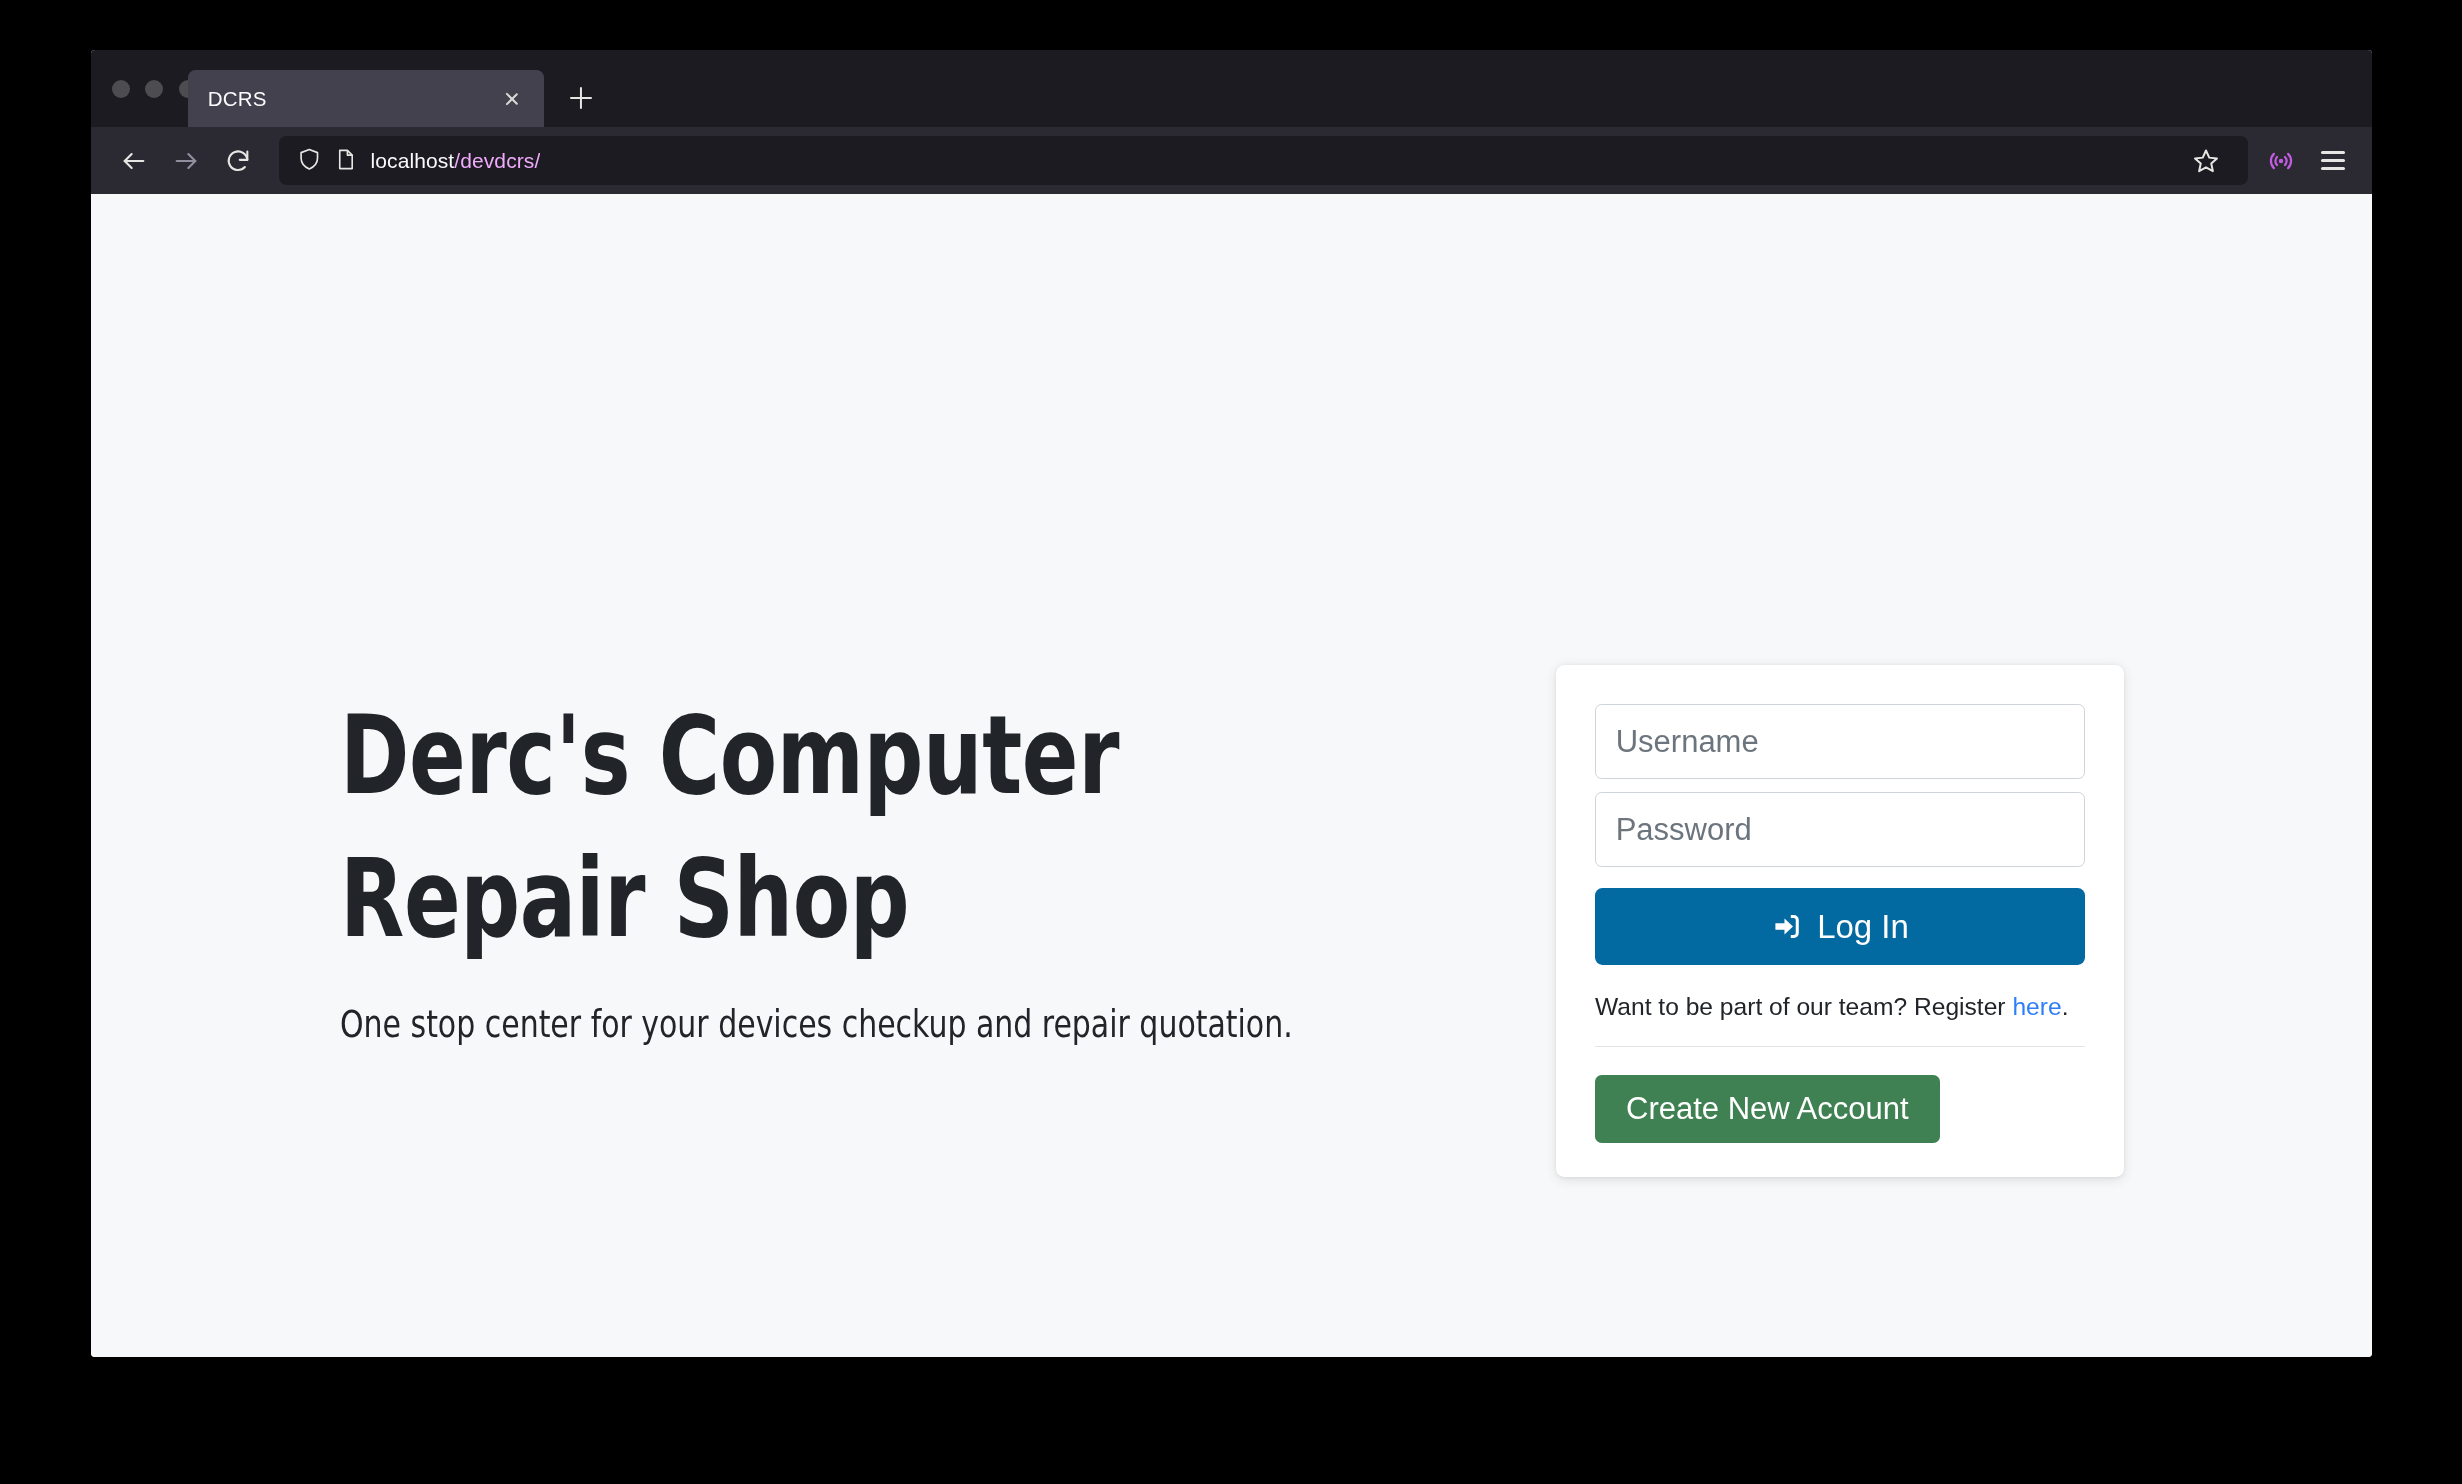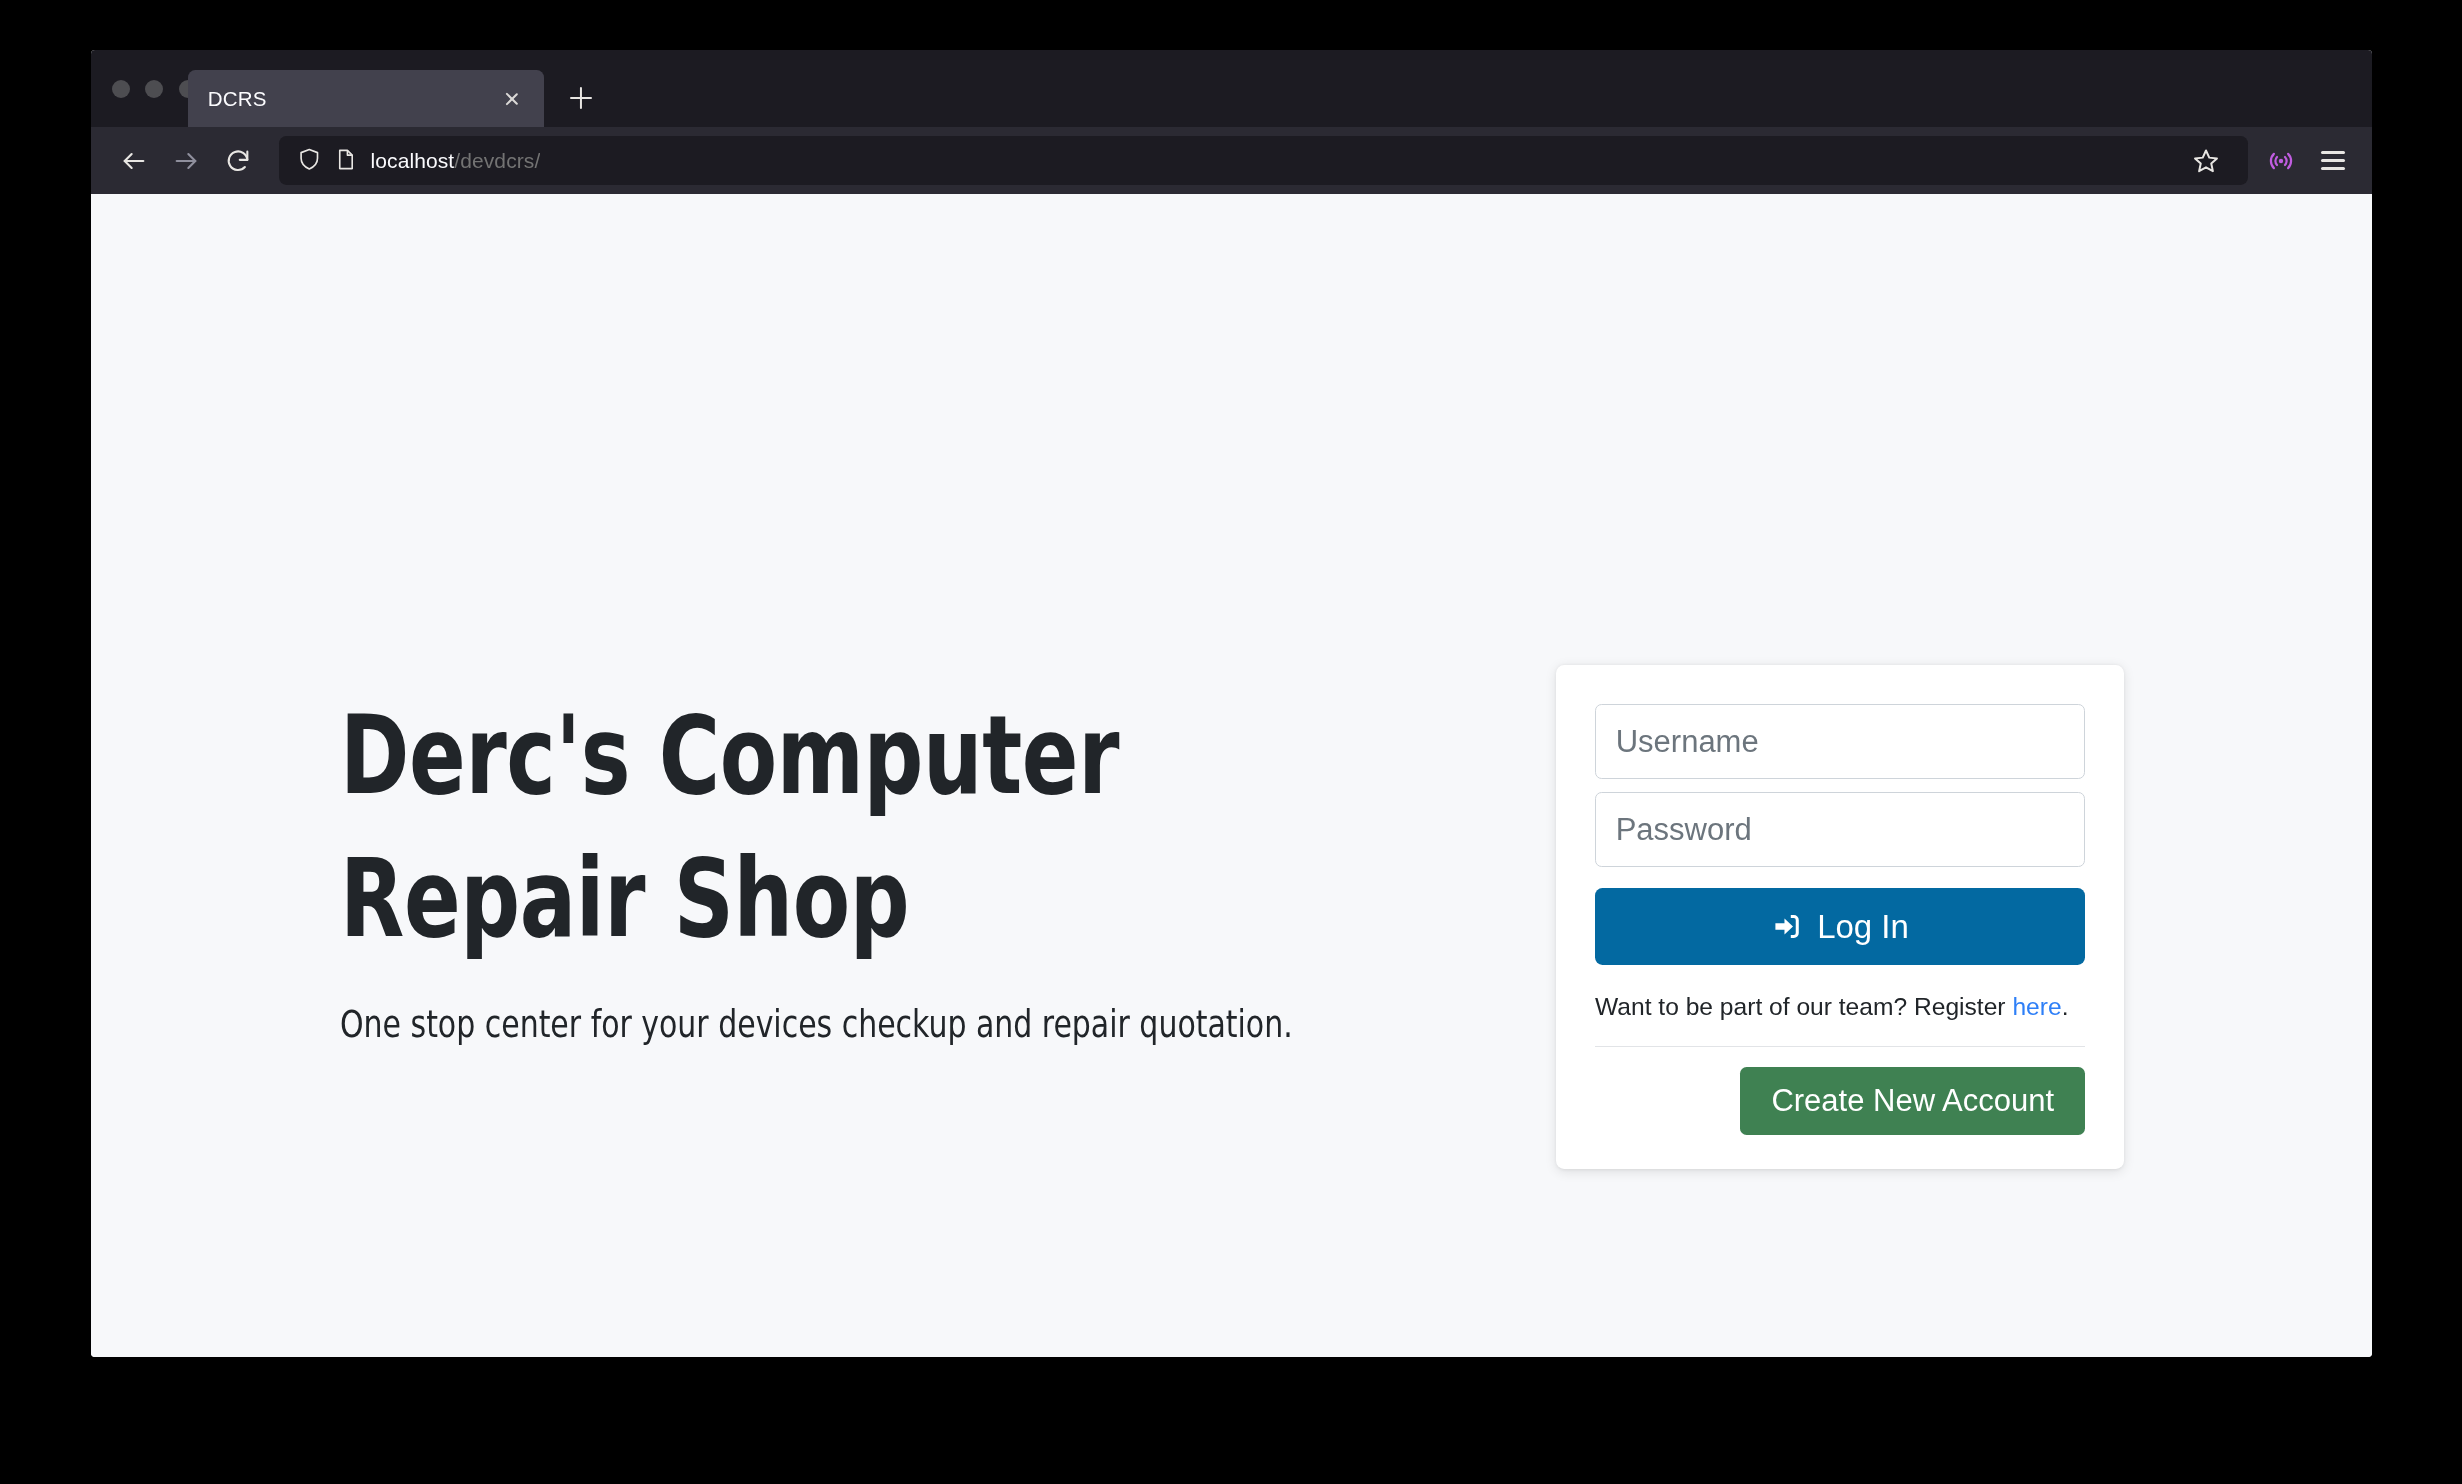--- a/index.html
+++ b/index.html
@@ -145,21 +145,21 @@
     gap: 13px;
     min-width: 0;
   }
   #url-text {
     font-size: 21px;
     color: #FBFBFE;
     white-space: nowrap;
     overflow: hidden;
     letter-spacing: 0.1px;
   }
-  #url-text .path { color: #737373; }
+  #url-text .path { color: #f0abfc; }
 
   #bookmark-btn { width: 48px; height: 48px; display:flex; align-items:center; justify-content:center; flex:0 0 auto; margin-left:auto;}
 
   .tool-btn {
     width: 49px; height: 49px;
     display: flex; align-items: center; justify-content: center;
     flex: 0 0 auto;
     border-radius: 6.6px;
   }
   #hamburger-btn { display:flex; flex-direction:column; gap:5.7px; align-items:center; justify-content:center;}
@@ -255,23 +255,23 @@
   }
   #register-here-link { color: #2E7FF7; text-decoration: none; }
 
   #card-divider {
     margin-top: 24.6px;
     border: 0;
     border-top: 1.2px solid #E2E4E7;
   }
 
   #create-account-row {
-    margin-top: 20px;
-    display: flex;
-    justify-content: flex-end;
+    margin-top: 28px;
+    display: flex;
+    justify-content: flex-start;
   }
   #create-account-button {
     background: #3F8152;
     border: none;
     border-radius: 6.6px;
     color: #FFFFFF;
     font-size: 31px;
     font-family: "Liberation Sans", sans-serif;
     padding: 18px 31px;
     cursor: pointer;

